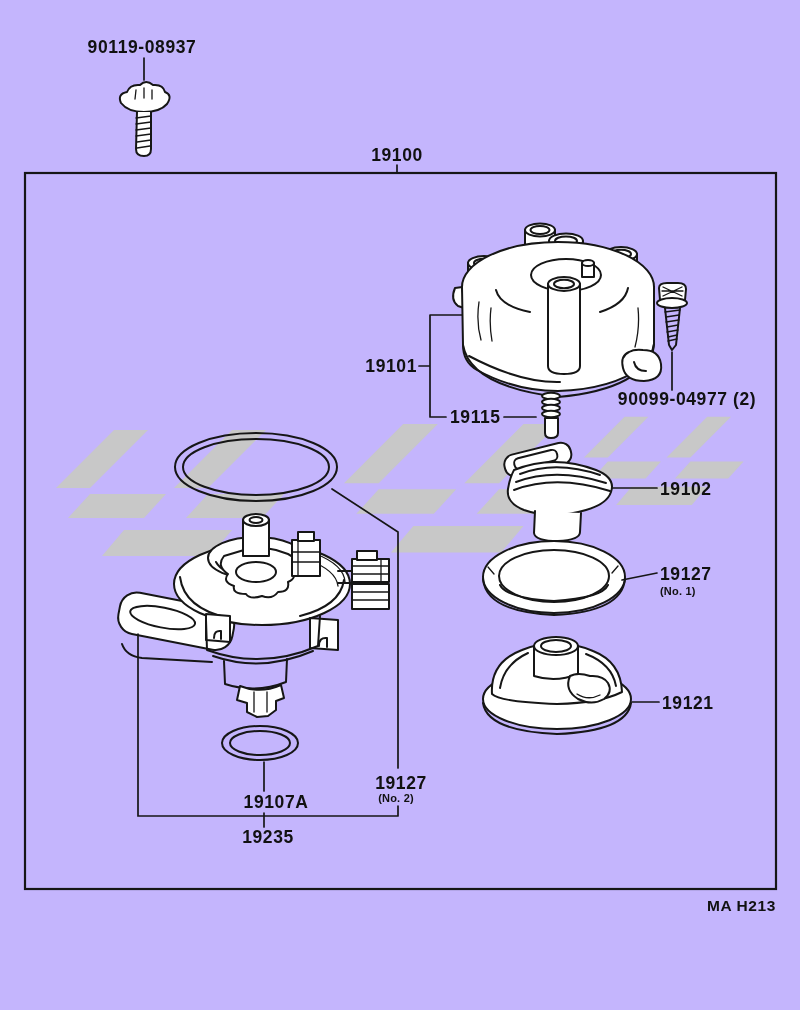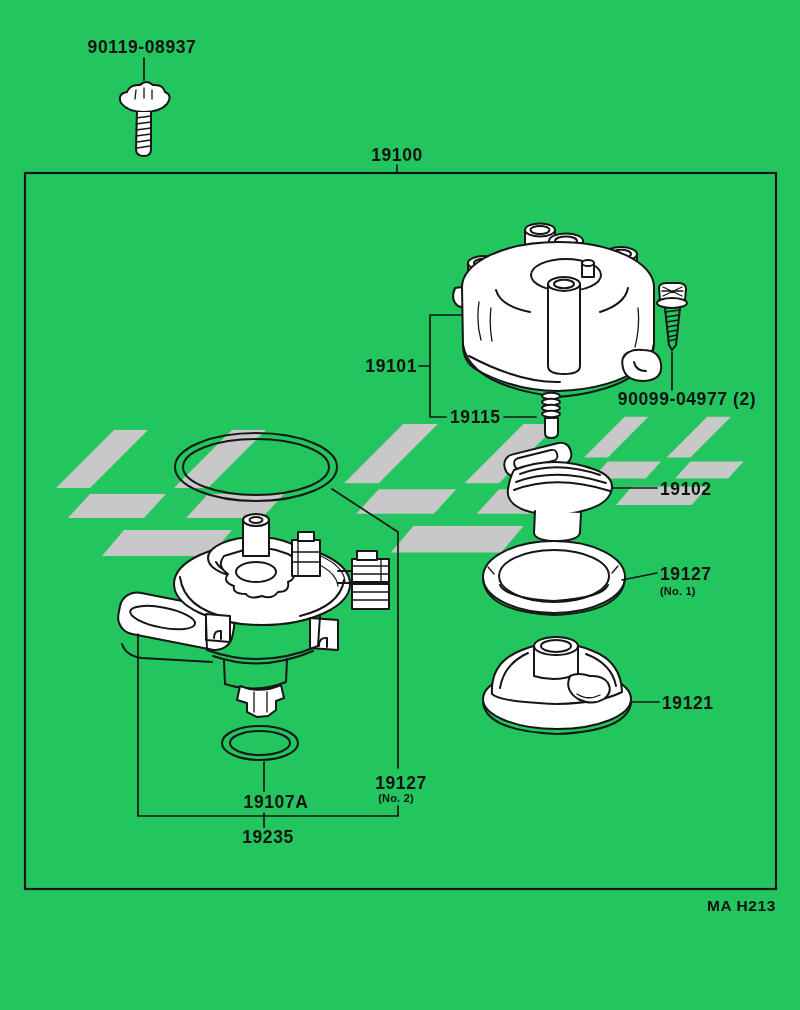--- a/index.html
+++ b/index.html
@@ -1,16 +1,16 @@
 <!DOCTYPE html>
 <html><head>
 <meta charset="utf-8">
 <style>
   html,body{margin:0;padding:0;background:#ffffff;}
-  .page{position:relative;width:800px;height:1010px;background:#22c55e;overflow:hidden;
+  .page{position:relative;width:800px;height:1010px;background:#c4b5fd;overflow:hidden;
         font-family:"Liberation Sans",sans-serif;}
   svg{display:block;}
   .ln{stroke:#161616;stroke-width:2;fill:none;stroke-linecap:round;stroke-linejoin:round;}
   .wf{fill:#ffffff;}
   .thin{stroke-width:1.3;}
   .ld{stroke:#161616;stroke-width:1.7;fill:none;stroke-linecap:round;}
   .frame{stroke:#161616;stroke-width:2.2;fill:none;}
   .wm{fill:#c8c8c8;stroke:none;}
   .lbl{font-family:"Liberation Sans",sans-serif;font-weight:bold;font-size:17.5px;
        fill:#111111;letter-spacing:0.6px;}

